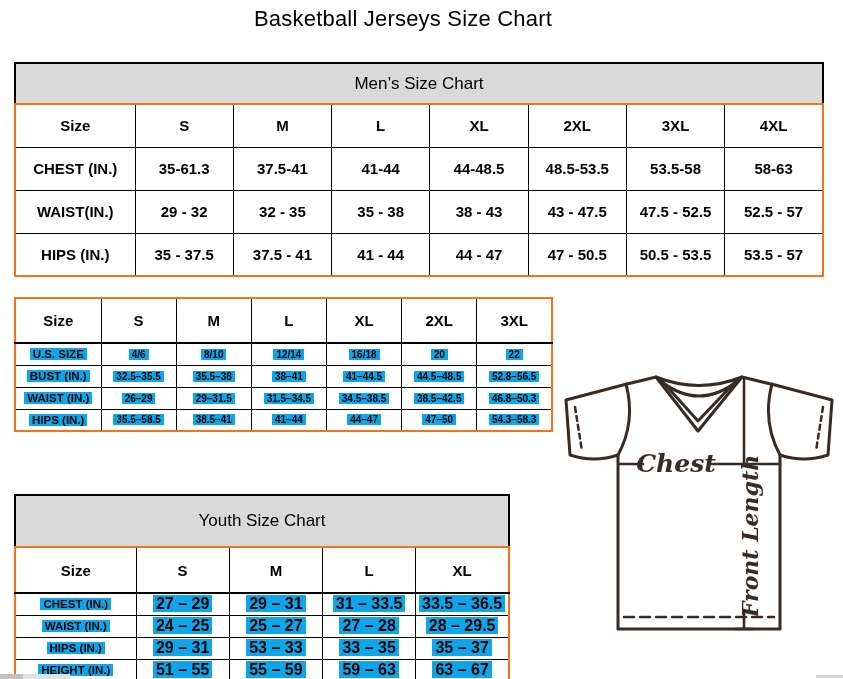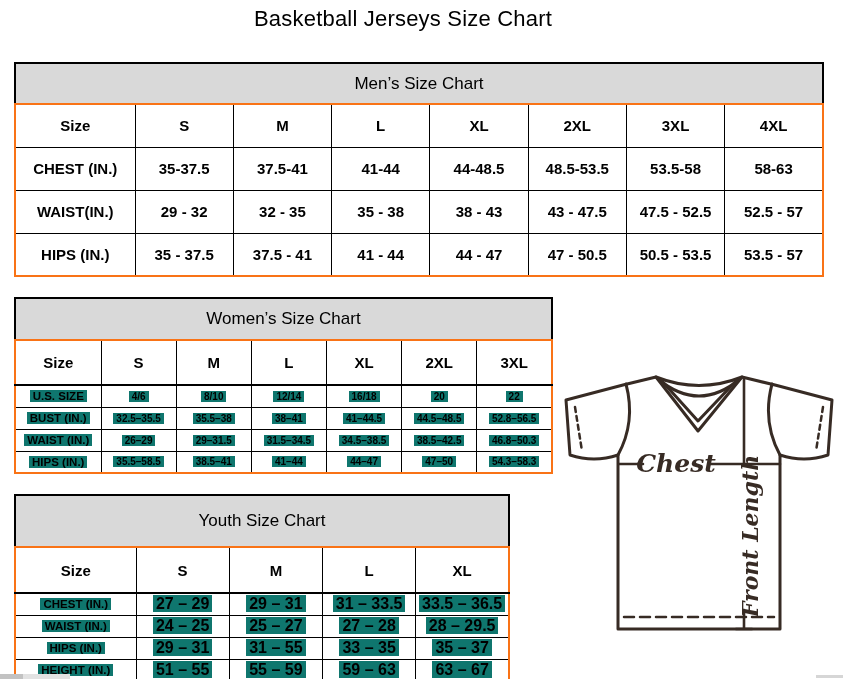--- a/index.html
+++ b/index.html
@@ -40,21 +40,21 @@
   
   #youth{left:14px;top:494px;width:496px}
   #youth .chart-title{height:52px}
   #youth col.c-label{width:121px}
   #youth thead tr{height:46px}
   #youth thead th{font-size:15px;border-bottom:2.5px solid #000}
   #youth tbody tr{height:22px}
   #youth tbody th{font-size:11.5px}
   #youth tbody td{font-size:16px}
 
-  .small tbody .hl{background:#0f766e;padding:0 3px}
+  .small tbody .hl{background:#0ea5e9;padding:0 3px}
 
   
   .jersey-wrap{position:absolute;left:556px;top:367px;width:287px;height:300px}
   .jersey-wrap svg text{font-family:"DejaVu Serif",serif;font-style:italic;font-weight:700}
 
   
   .sb-left{position:absolute;left:0;top:674px;width:23px;height:5px;background:#c2c2c2}
   .sb-left2{position:absolute;left:23px;top:674px;width:47px;height:5px;background:#e2e2e2}
   .sb-right{position:absolute;left:816px;top:675px;width:27px;height:3px;background:#d6d6d6}
 </style>
@@ -78,21 +78,21 @@
           <th>L</th>
           <th>XL</th>
           <th>2XL</th>
           <th>3XL</th>
           <th>4XL</th>
         </tr>
       </thead>
     <tbody>
         <tr>
           <th><span class="hl">CHEST (IN.)</span></th>
-          <td><span class="hl">35-37.5</span></td>
+          <td><span class="hl">35-61.3</span></td>
           <td><span class="hl">37.5-41</span></td>
           <td><span class="hl">41-44</span></td>
           <td><span class="hl">44-48.5</span></td>
           <td><span class="hl">48.5-53.5</span></td>
           <td><span class="hl">53.5-58</span></td>
           <td><span class="hl">58-63</span></td>
         </tr>
         <tr>
           <th><span class="hl">WAIST(IN.)</span></th>
           <td><span class="hl">29 - 32</span></td>
@@ -111,21 +111,20 @@
           <td><span class="hl">44 - 47</span></td>
           <td><span class="hl">47 - 50.5</span></td>
           <td><span class="hl">50.5 - 53.5</span></td>
           <td><span class="hl">53.5 - 57</span></td>
         </tr>
       </tbody>
   </table>
 </div>
 
 <div class="chart small" id="womens">
-  <div class="chart-title">Women’s Size Chart</div>
   <table>
     <colgroup>
         <col class="c-label">
         <col span="6">
       </colgroup>
     <thead>
         <tr>
           <th>Size</th>
           <th>S</th>
           <th>M</th>
@@ -203,21 +202,21 @@
         <tr>
           <th><span class="hl">WAIST (IN.)</span></th>
           <td><span class="hl">24 – 25</span></td>
           <td><span class="hl">25 – 27</span></td>
           <td><span class="hl">27 – 28</span></td>
           <td><span class="hl">28 – 29.5</span></td>
         </tr>
         <tr>
           <th><span class="hl">HIPS (IN.)</span></th>
           <td><span class="hl">29 – 31</span></td>
-          <td><span class="hl">31 – 55</span></td>
+          <td><span class="hl">53 – 33</span></td>
           <td><span class="hl">33 – 35</span></td>
           <td><span class="hl">35 – 37</span></td>
         </tr>
         <tr>
           <th><span class="hl">HEIGHT (IN.)</span></th>
           <td><span class="hl">51 – 55</span></td>
           <td><span class="hl">55 – 59</span></td>
           <td><span class="hl">59 – 63</span></td>
           <td><span class="hl">63 – 67</span></td>
         </tr>

